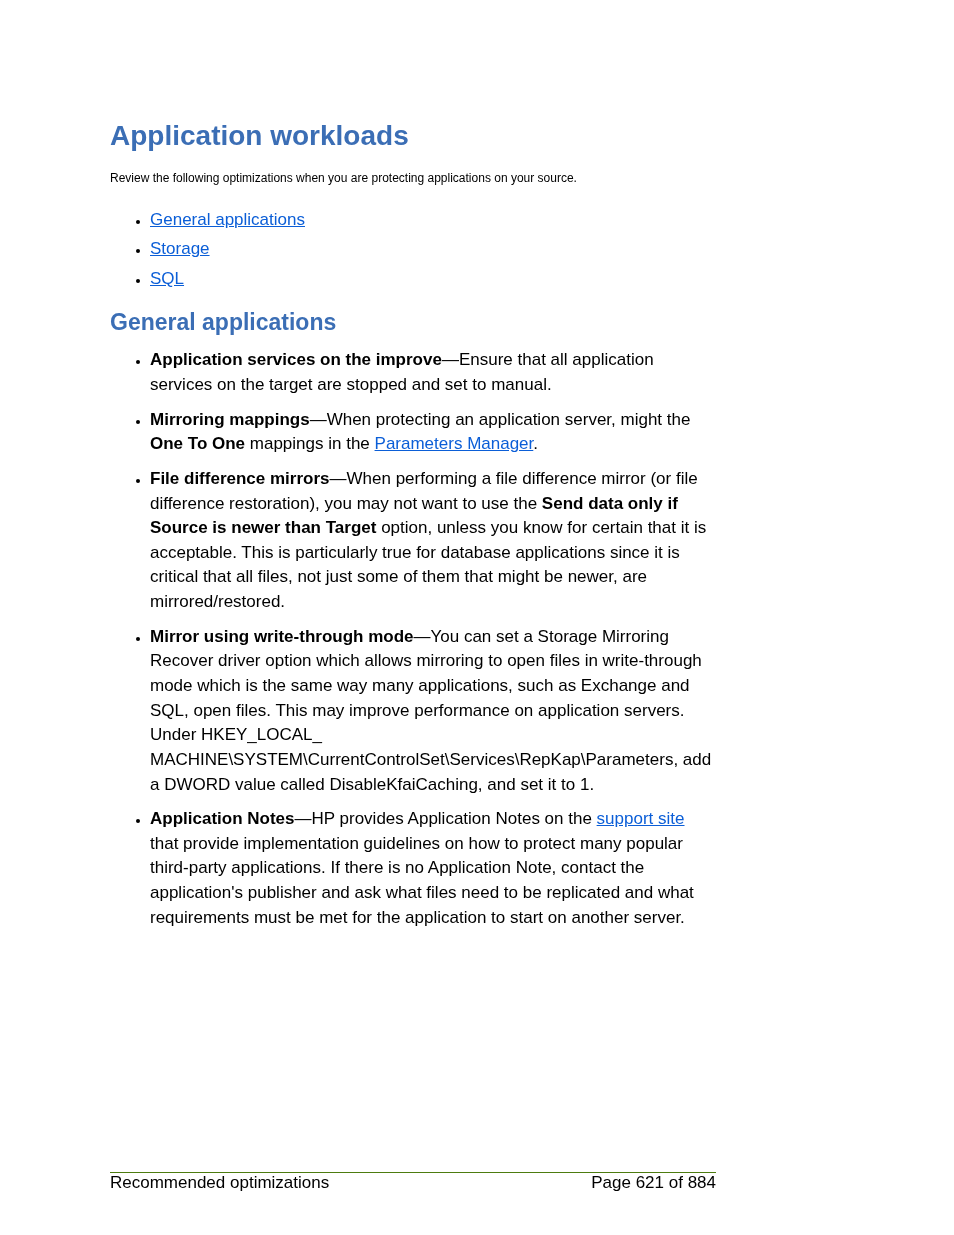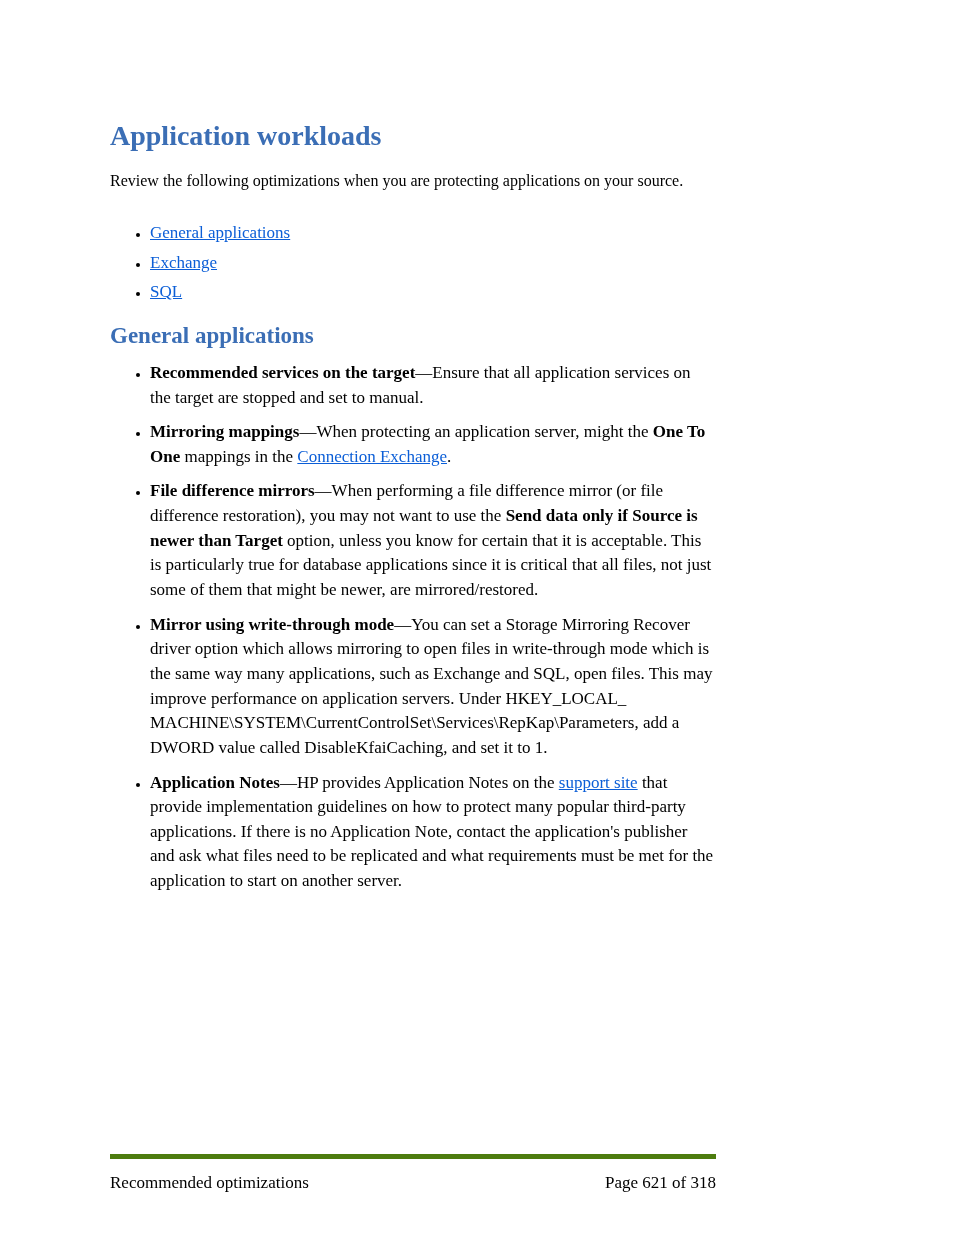--- a/index.html
+++ b/index.html
@@ -8,31 +8,30 @@
     padding: 0;
     background: #fff;
     color: #000;
   }
   .page {
     width: 816px;
     height: 1235px;
     box-sizing: border-box;
     padding: 120px 100px 40px 110px;
     position: relative;
-    font-family: Liberation Serif, serif;
   }
   h1 {
     color: #3b6eb5;
     font-weight: bold;
     font-size: 28px;
     margin: 0 0 18px 0;
   }
   p.intro {
-    font-size: 16px;
-    margin: 0 0 28px 0;
+    font-size: 12px;
+    margin: 0 0 20px 0;
     line-height: 1.4;
   }
   ul.links {
     margin: 0 0 18px 0;
     padding-left: 40px;
     list-style-type: disc;
   }
   ul.links li {
     font-size: 17px;
     margin: 4px 0;
@@ -67,66 +66,65 @@
     font-size: 12px;
   }
   ul.details li b {
     font-weight: bold;
   }
   .footer {
     position: absolute;
     left: 110px;
     right: 100px;
     bottom: 42px;
-    border-top: 5px solid #4d7c0f;
-    padding-top: 14px;
+    border-top: 1px solid #4d7c0f;
     display: flex;
     justify-content: space-between;
     font-size: 17px;
   }
 </style>
 </head>
 <body>
 
 <div class="page">
 
   <h1>Application workloads</h1>
 
   <p class="intro">Review the following optimizations when you are protecting applications on your source.</p>
 
   <ul class="links">
     <li><a class="link">General applications</a></li>
-    <li><a class="link">Exchange</a></li>
+    <li><a class="link">Storage</a></li>
     <li><a class="link">SQL</a></li>
   </ul>
 
   <h2>General applications</h2>
 
   <ul class="details">
 
     <li>
-      <b>Recommended services on the target</b><span>—Ensure that all application services on the target are stopped and set to manual.</span>
+      <b>Application services on the improve</b><span>—Ensure that all application services on the target are stopped and set to manual.</span>
     </li>
 
     <li>
-      <b>Mirroring mappings</b><span>—When protecting an application server, might the </span><b>One To One</b><span> mappings in the </span><a class="link">Connection Exchange</a><span>.</span>
+      <b>Mirroring mappings</b><span>—When protecting an application server, might the </span><b>One To One</b><span> mappings in the </span><a class="link">Parameters Manager</a><span>.</span>
     </li>
 
     <li>
       <b>File difference mirrors</b><span>—When performing a file difference mirror (or file difference restoration), you may not want to use the </span><b>Send data only if Source is newer than Target</b><span> option, unless you know for certain that it is acceptable. This is particularly true for database applications since it is critical that all files, not just some of them that might be newer, are mirrored/restored.</span>
     </li>
 
     <li>
       <b>Mirror using write-through mode</b><span>—You can set a Storage Mirroring Recover driver option which allows mirroring to open files in write-through mode which is the same way many applications, such as Exchange and SQL, open files. This may improve performance on application servers. Under HKEY_LOCAL_ MACHINE\SYSTEM\CurrentControlSet\Services\RepKap\Parameters, add a DWORD value called DisableKfaiCaching, and set it to 1.</span>
     </li>
 
     <li>
       <b>Application Notes</b><span>—HP provides Application Notes on the </span><a class="link">support site</a><span> that provide implementation guidelines on how to protect many popular third-party applications. If there is no Application Note, contact the application's publisher and ask what files need to be replicated and what requirements must be met for the application to start on another server.</span>
     </li>
 
   </ul>
 
   <div class="footer">
     <span>Recommended optimizations</span>
-    <span>Page 621 of 318</span>
+    <span>Page 621 of 884</span>
   </div>
 
 </div>
 
 </body></html>

